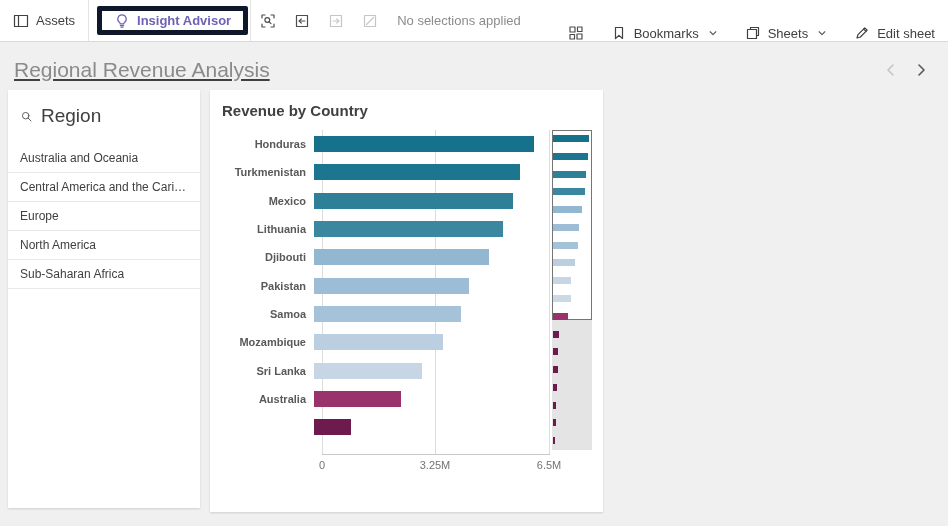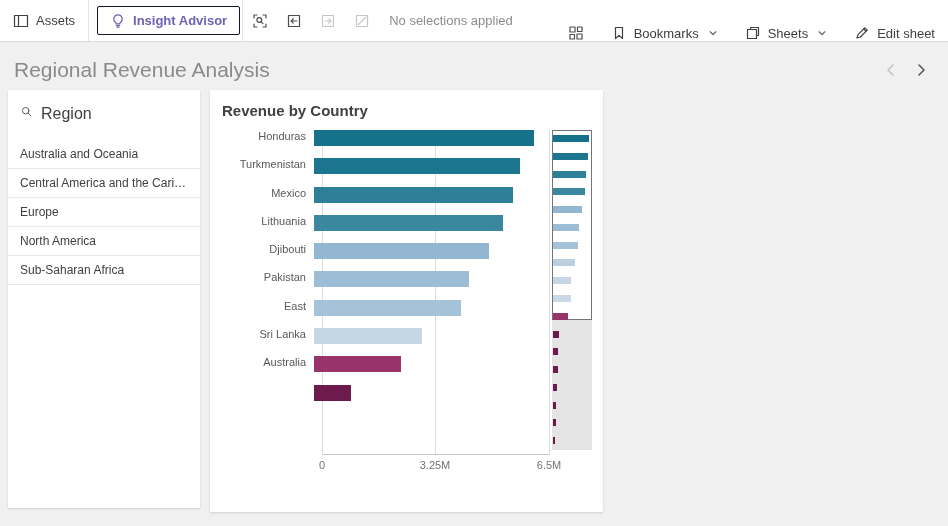--- a/index.html
+++ b/index.html
@@ -9,55 +9,55 @@
     background:#f0f0f0;
     font-family:"Liberation Sans", sans-serif;
     color:#404040;
   }
   svg.ic { display:block; fill:none; stroke:currentColor; stroke-width:1.2; stroke-linecap:round; stroke-linejoin:round; }
 
   
   .toolbar { height:42px; background:#fff; border-bottom:1px solid #d9d9d9; display:flex; align-items:stretch; }
   .tb-btn { display:flex; align-items:center; gap:7px; padding:0 13px; font-size:13px; color:#404040; cursor:pointer; white-space:nowrap; }
   .assets-btn { border-right:1px solid #e3e3e3; }
-  .ia-btn { margin:6px 2px 6px 8px; border:1px solid #0f172a; border-radius:2px; color:#6c63b5; font-weight:700; padding:0 12px; display:flex; align-items:center; gap:7px; background:#fff; font-size:13px; cursor:pointer; }
+  .ia-btn { margin:6px 2px 6px 8px; border:5px solid #0f172a; border-radius:2px; color:#6c63b5; font-weight:700; padding:0 12px; display:flex; align-items:center; gap:7px; background:#fff; font-size:13px; cursor:pointer; }
   .tb-divider { width:1px; background:#e3e3e3; }
   .icon-btn { width:34px; display:flex; align-items:center; justify-content:center; color:#4d4d4d; cursor:pointer; }
   .icon-btn.disabled { color:#c6c6c6; cursor:default; }
   .tb-status { display:flex; align-items:center; padding:0 10px; font-size:13px; color:#8c8c8c; }
   .tb-right { margin-left:auto; display:flex; align-items:flex-end; }
   .chev-down { margin-left:2px; color:#595959; }
 
   
-  .sheet-header { height:48px; display:flex; align-items:center; padding:7px 12px 0 14px; }
+  .sheet-header { height:48px; display:flex; align-items:center; padding:7px 12px 0 14px;text-decoration:underline; }
   .sheet-title { flex:1; font-size:21px; color:#8a8a8a; }
   .nav-btn { width:30px; height:30px; display:flex; align-items:center; justify-content:center; cursor:pointer; }
   .nav-prev { color:#c4c4c4; }
   .nav-next { color:#595959; }
 
   
   .content { display:flex; gap:10px; padding:0 8px; align-items:flex-start; }
   .card { background:#fff; box-shadow:0 1px 2px rgba(0,0,0,.14); }
 
   
   .filter-card { width:192px; height:418px; }
-  .filter-header { display:flex; align-items:flex-start; gap:8px; padding:15px 12px 17px 12px; font-size:16px; color:#404040; }
+  .filter-header { display:flex; align-items:center; gap:8px; padding:15px 12px 17px 12px; font-size:19px; color:#404040; }
   .filter-header .fh-icon { color:#595959; }
   .filter-item { height:29px; padding:0 12px; display:flex; align-items:center; border-bottom:1px solid #e8e8e8; font-size:12px; color:#404040; cursor:pointer; }
   .filter-item-text { white-space:nowrap; overflow:hidden; text-overflow:ellipsis; max-width:168px; }
 
   
   .chart-card { width:393px; height:422px; position:relative; padding:10px 0 16px 12px; }
   .chart-title { font-size:15px; font-weight:700; color:#404040; height:22px; line-height:22px; }
   .chart-body { position:relative; margin-top:8px; height:325px; width:330px; overflow:hidden; }
   .gridlines { position:absolute; left:100px; top:0; width:228px; height:325px; }
   .gridline { position:absolute; top:0; bottom:0; width:1px; background:#dcdcdc; }
   .axis-bottom { position:absolute; left:0; width:228px; bottom:0; height:1px; background:#c9c9c9; }
   .bar-rows { position:relative; }
-  .bar-row { display:flex; height:28.3px; }
+  .bar-row { display:flex; align-items:center; height:28.3px;font-weight:bold; }
   .bar-label { width:92px; flex:none; text-align:right; padding-right:8px; font-size:11px; color:#595959; white-space:nowrap; cursor:pointer; }
   .bar-track { width:228px; flex:none; height:16px; position:relative; }
   .bar { position:absolute; left:0; top:0; height:16px; cursor:pointer; }
   .x-axis { position:relative; margin-left:100px; width:228px; height:14px; margin-top:4px; font-size:11px; color:#737373; }
   .x-tick { position:absolute; top:0; transform:translateX(-50%); }
   .x-title { margin-left:100px; width:228px; text-align:center; font-size:12px; color:#404040; margin-top:14px; }
 
   
   .minimap { position:absolute; left:342px; top:40px; width:40px; height:320px; background:#e4e4e4; cursor:pointer; }
   .minimap-viewport { position:absolute; left:0; top:0; width:40px; height:190px; background:#fff; border:1px solid #757575; }
@@ -278,23 +278,29 @@
               <div class="bar" style="width: 175px; background: rgb(147, 183, 209);"></div>
             </div>
           </div>
           <div class="bar-row">
             <div class="bar-label">Pakistan</div>
             <div class="bar-track">
               <div class="bar" style="width: 155px; background: rgb(156, 189, 213);"></div>
             </div>
           </div>
           <div class="bar-row">
-            <div class="bar-label">East</div>
+            <div class="bar-label">Samoa</div>
             <div class="bar-track">
               <div class="bar" style="width: 147px; background: rgb(165, 195, 216);"></div>
+            </div>
+          </div>
+          <div class="bar-row">
+            <div class="bar-label">Mozambique</div>
+            <div class="bar-track">
+              <div class="bar" style="width: 129px; background: rgb(188, 207, 224);"></div>
             </div>
           </div>
           <div class="bar-row">
             <div class="bar-label">Sri Lanka</div>
             <div class="bar-track">
               <div class="bar" style="width: 108px; background: rgb(199, 214, 228);"></div>
             </div>
           </div>
           <div class="bar-row">
             <div class="bar-label">Australia</div>

